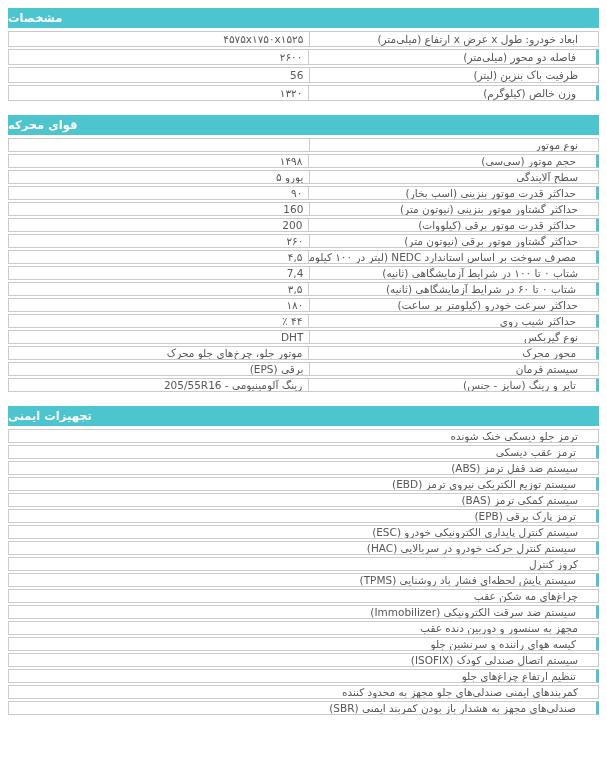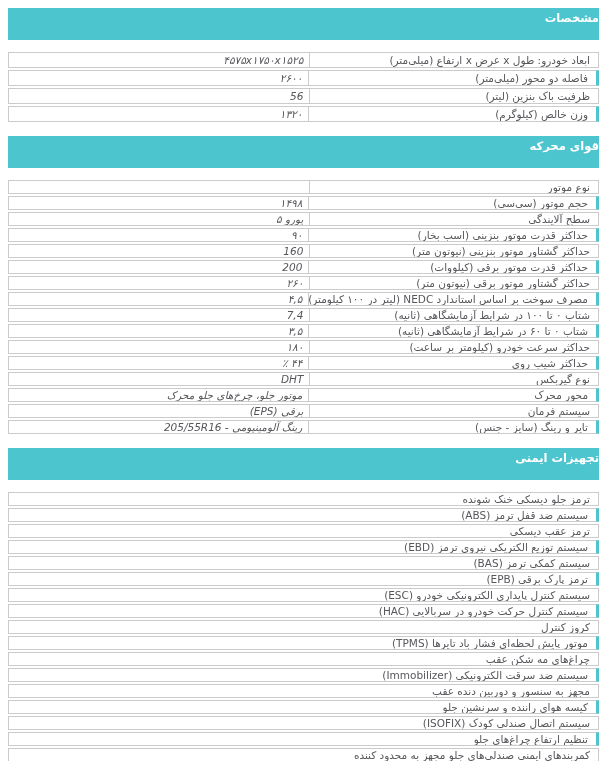--- a/index.html
+++ b/index.html
@@ -5,55 +5,55 @@
   * { box-sizing: border-box; margin: 0; padding: 0; }
   html, body { background: #ffffff; }
   body {
     width: 607px; height: 761px; overflow: hidden;
     font-family: "DejaVu Sans", sans-serif;
     color: var(--text, #56575B);
   }
   .wrap { padding: 8px; }
   .section { margin-bottom: 14px; }
   .sec-header {
-    height: 32px; line-height: 20px;
+    height: 20px; line-height: 20px;
     background: var(--accent, #4DC5CE);
     color: var(--header-text, #ffffff);
-    text-align: right;
+    text-align: left;
     font-size: 11.5px; font-weight: bold;
-    margin-bottom: 12px;
+    margin-bottom: 3px;
   }
   .rows { width: 100%; }
   .row {
     direction: rtl;
     display: flex; align-items: stretch;
     width: 100%; height: 14px;
     background: #ffffff;
     border: 1px solid var(--border, #CBCBCB);
     margin-bottom: 2px;
     font-size: 10.5px;
     color: var(--text, #56575B);
   }
   .sec-0 .row { height: 16px; }
   .row:nth-child(even) { border-right: 3px solid var(--accent, #4DC5CE); }
   .cell-label {
     display: flex; align-items: center;
-    padding: 0 8px;
+    padding: 0 20px;
     white-space: nowrap; overflow: hidden;
   }
   .kv .cell-label {
     flex: 0 0 49%;
     border-left: 1px solid var(--border, #CBCBCB);
   }
   .list .cell-label { flex: 1 1 auto; border-left: none; }
   .cell-value {
     flex: 1 1 auto;
     display: flex; align-items: center; justify-content: flex-start;
     padding: 0 6px;
-    white-space: nowrap; overflow: hidden; font-style: italic;
+    white-space: nowrap; overflow: hidden;
   }
 </style>
 </head>
 <body>
 
 <div class="wrap">
 
   <div class="section sec-0 kv">
     <div class="sec-header">مشخصات</div>
     <div class="rows">
@@ -164,28 +164,28 @@
   </div>
 
   <div class="section sec-2 list">
     <div class="sec-header">تجهیزات ایمنی</div>
     <div class="rows">
   <div class="row">
     <div class="cell-label">ترمز جلو دیسکی خنک شونده</div>
   </div>
 
   <div class="row">
+    <div class="cell-label">ترمز عقب دیسکی</div>
+  </div>
+
+  <div class="row">
     <div class="cell-label">سیستم ضد قفل ترمز (ABS)</div>
   </div>
 
   <div class="row">
-    <div class="cell-label">ترمز عقب دیسکی</div>
-  </div>
-
-  <div class="row">
     <div class="cell-label">سیستم توزیع الکتریکی نیروی ترمز (EBD)</div>
   </div>
 
   <div class="row">
     <div class="cell-label">سیستم کمکی ترمز (BAS)</div>
   </div>
 
   <div class="row">
     <div class="cell-label">ترمز پارک برقی (EPB)</div>
   </div>
@@ -196,21 +196,21 @@
 
   <div class="row">
     <div class="cell-label">سیستم کنترل حرکت خودرو در سربالایی (HAC)</div>
   </div>
 
   <div class="row">
     <div class="cell-label">کروز کنترل</div>
   </div>
 
   <div class="row">
-    <div class="cell-label">موتور پایش لحظه‌ای فشار باد تایرها (TPMS)</div>
+    <div class="cell-label">سیستم پایش لحظه‌ای فشار باد روشنایی (TPMS)</div>
   </div>
 
 
   <div class="row">
     <div class="cell-label">چراغ‌های مه شکن عقب</div>
   </div>
 
   <div class="row">
     <div class="cell-label">سیستم ضد سرقت الکترونیکی (Immobilizer)</div>
   </div>

